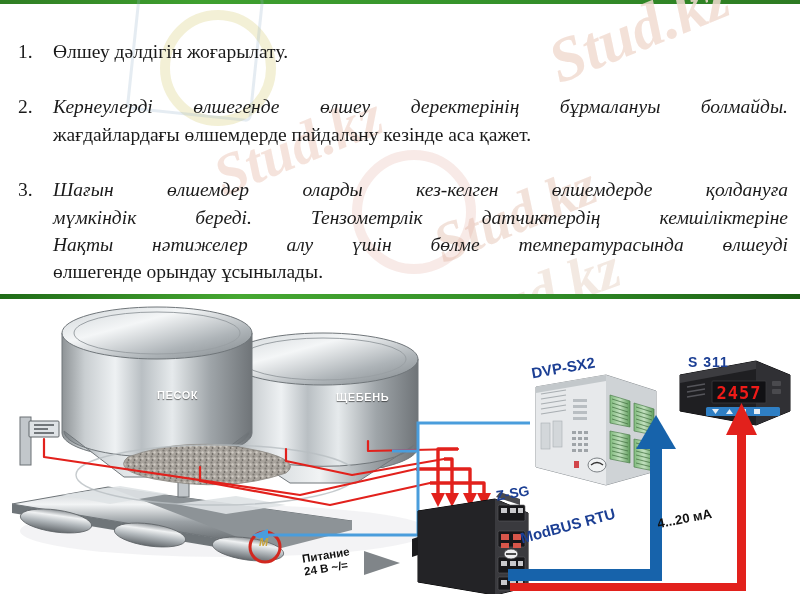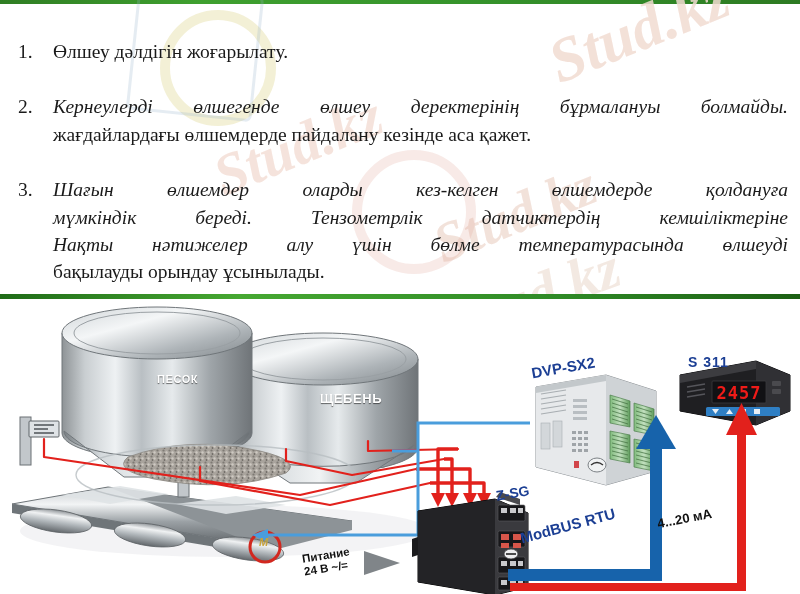--- a/index.html
+++ b/index.html
@@ -50,23 +50,23 @@
   .j{text-align:justify;text-align-last:justify;font-style:italic;}
   .jl{text-align:justify;text-align-last:left;}
 
   
   .diagram{position:absolute;left:0;top:299px;width:800px;height:295px;background:#ffffff;overflow:hidden;}
   .dg-svg{position:absolute;left:0;top:0;width:800px;height:295px;}
 
   
   .dlabel{position:absolute;font-family:"Liberation Sans","DejaVu Sans",sans-serif;
     font-weight:700;white-space:nowrap;}
-  .lbl-sand{left:157px;top:74px;font-size:11px;color:#ffffff;letter-spacing:.6px;
+  .lbl-sand{left:157px;top:90px;font-size:11px;color:#ffffff;letter-spacing:.6px;
      text-shadow:0 1px 1px rgba(0,0,0,.55);}
-  .lbl-gravel{left:320px;top:92px;font-size:13px;color:#ffffff;letter-spacing:.6px;
+  .lbl-gravel{left:336px;top:92px;font-size:11px;color:#ffffff;letter-spacing:.6px;
      text-shadow:0 1px 1px rgba(0,0,0,.55);}
   .lbl-dvp{left:531px;top:60px;font-size:15px;color:#1c3f94;transform:rotate(-10deg);
      text-shadow:0 1px 0 #fff;}
   .lbl-s311{left:688px;top:55px;font-size:14px;color:#1c3f94;letter-spacing:1px;text-align:right;}
   .lbl-zsg{left:496px;top:186px;font-size:14px;color:#1c3f94;transform:rotate(-10deg);}
   .lbl-modbus{left:519px;top:218px;font-size:15px;color:#1c3f94;transform:rotate(-15deg);}
   .lbl-ma{left:657px;top:212px;font-size:13px;color:#111;transform:rotate(-11deg);}
   .lbl-pwr{left:303px;top:250px;font-size:11.5px;color:#111;transform:rotate(-9deg);line-height:13px;}
   .lbl-pwr span{display:block;}
   .lbl-m{left:259px;top:237px;font-size:11px;color:#c8a33a;font-style:italic;}
@@ -110,21 +110,21 @@
           <span class="jl">жағдайлардағы өлшемдерде пайдалану кезінде аса қажет.</span>
         </span>
       </li>
 
       <li>
         <span class="num">3.</span>
         <span class="body">
           <span class="j">Шағын өлшемдер оларды кез-келген өлшемдерде қолдануға</span>
           <span class="j">мүмкіндік береді. Тензометрлік датчиктердің кемшіліктеріне</span>
           <span class="j">Нақты нәтижелер алу үшін бөлме температурасында өлшеуді</span>
-          <span class="jl">бақылауды орындау ұсынылады.</span>
+          <span class="jl">өлшегенде орындау ұсынылады.</span>
         </span>
       </li>
     </ol>
   </div>
 
   <div class="rule-mid"></div>
 
   <div class="diagram">
     <svg class="dg-svg" viewBox="0 0 800 295" preserveAspectRatio="none">
       <defs>

